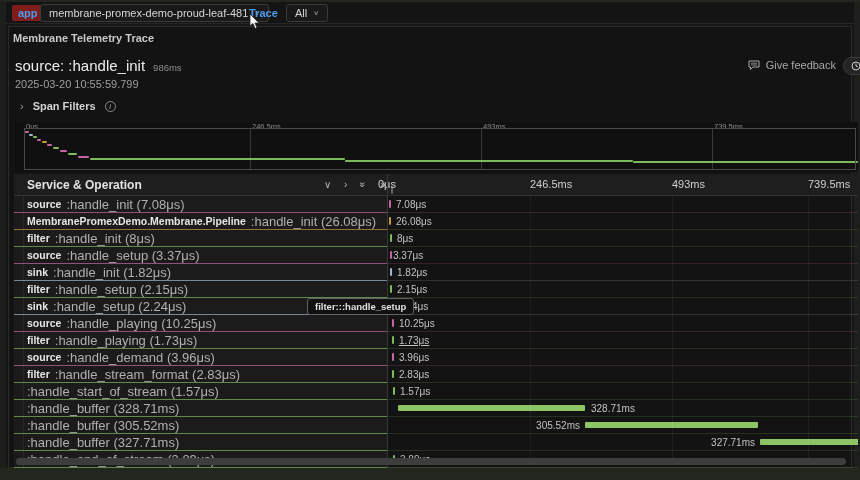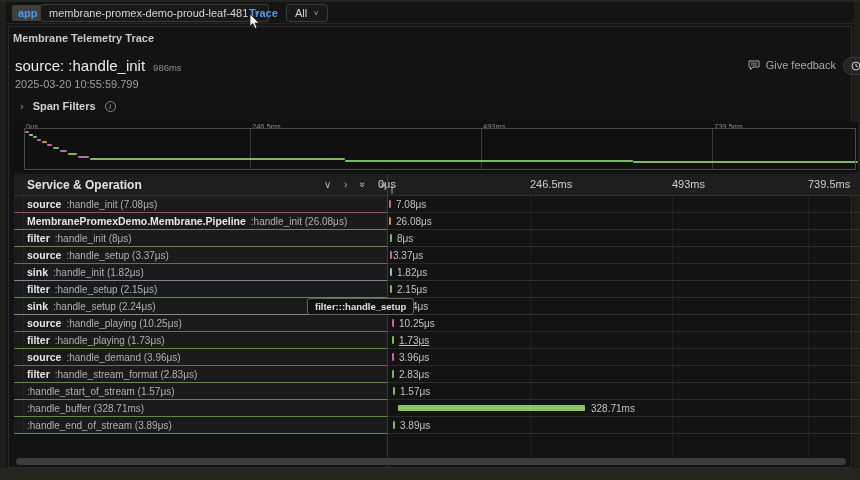--- a/index.html
+++ b/index.html
@@ -8,21 +8,21 @@
 
   
   .frame-band { position:absolute; background:#23261f; }
   .frame-top { left:0; top:0; width:860px; height:2px; }
   .frame-bottom { left:0; top:468px; width:860px; height:12px; }
   .frame-left { left:0; top:2px; width:6px; height:466px; background:#1d1f1a; }
   .frame-right { left:854px; top:2px; width:6px; height:466px; background:#1d1f1a; }
 
   
   .topbar { position:absolute; left:6px; top:2px; width:848px; height:22px; background:#141414; border-bottom:1px solid #262626; }
-  .app-badge { position:absolute; left:6px; top:3px; height:16px; line-height:16px; padding:0 6px; font-size:11px; font-weight:700; color:#4a9df0; background:#404040; border-radius:2px; }
+  .app-badge { position:absolute; left:6px; top:3px; height:16px; line-height:16px; padding:0 6px; font-size:11px; font-weight:700; color:#4a9df0; background:#7f1d1d; border-radius:2px; }
   .dd { position:absolute; top:2px; height:18px; display:flex; align-items:center; gap:6px; padding:0 8px; font-size:11px; color:#d6d6d6; background:#191919; border:1px solid #3a3a3a; border-radius:3px; cursor:pointer; }
   .dd-project { left:34px; }
   .dd-scope { left:280px; }
   .dd .caret { font-size:8px; color:#9a9a9a; transform:scaleY(.8); }
   .trace-link { position:absolute; left:243px; top:5px; font-size:11px; font-weight:600; color:#4a9df0; cursor:pointer; }
 
   .cursor { position:absolute; left:249px; top:14px; z-index:50; }
 
   
   .panel { position:absolute; left:8px; top:26px; width:844px; height:442px; background:#131313; border:1px solid #2b2b2b; }
@@ -61,21 +61,21 @@
   .th-grip { position:absolute; left:376px; top:11px; font-size:8px; color:#888888; cursor:col-resize; }
   .th-tick { position:absolute; top:4px; font-size:11px; color:#cfcfcf; }
   .tt-0 { left:364px; } .tt-1 { left:516px; } .tt-2 { left:658px; } .tt-3 { left:794px; }
 
   .tbody { position:absolute; left:0; top:22px; right:0; bottom:0; }
   .row { position:relative; height:17px; }
   .row-name { position:absolute; left:0; top:0; width:373px; height:17px; background:#1b1b1b; border-bottom:1px solid #444; display:flex; align-items:center; gap:5px; padding-left:13px; white-space:nowrap; overflow:hidden; cursor:pointer; }
   .row-name::before { content:""; position:absolute; left:9px; top:0; bottom:0; width:1px; background:rgba(255,255,255,0.05); }
   .svc { font-size:10.5px; font-weight:700; color:#e6e6e6; }
   .svc:empty { display:none; }
-  .op { font-size:10px; color:#b0b0b0; }
+  .op { font-size:13px; color:#b0b0b0; }
   .row-time { position:absolute; left:374px; top:0; right:0; height:17px; border-bottom:1px solid #222; }
   .tick { position:absolute; top:4px; width:2px; height:8px; border-radius:1px; }
   .bar { position:absolute; top:5px; height:6px; background:#8cc466; border-radius:1px; display:none; }
   .dur { position:absolute; top:0; line-height:17px; font-size:10px; color:#c2c2c2; white-space:nowrap; }
 
   .col-divider { position:absolute; left:373px; top:0; bottom:0; width:1px; background:#383838; cursor:col-resize; }
   .grid-v { position:absolute; top:22px; bottom:8px; width:1px; background:rgba(255,255,255,0.05); }
   .gv-1 { left:516px; } .gv-2 { left:658px; } .gv-3 { left:794px; }
 
   .tooltip { position:absolute; left:307px; top:298px; padding:2px 7px; background:#111111; border:1px solid #636363; border-radius:3px; font-size:9.5px; font-weight:600; color:#e0e0e0; white-space:nowrap; z-index:40; }
@@ -305,20 +305,38 @@
         <div class="row-name" style="border-bottom-color: rgba(124, 186, 93, 0.7);">
           <span class="op">:handle_buffer (328.71ms)</span>
         </div>
         <div class="row-time" style="border-bottom-color: rgba(124, 186, 93, 0.19);">
           <span class="bar" style="display: block; left: 10px; width: 187px; background: rgb(140, 196, 102);"></span>
           <span class="dur" style="left: 203px;">328.71ms</span>
         </div>
       </div>
     <div class="row">
         <div class="row-name" style="border-bottom-color: rgba(124, 186, 93, 0.7);">
+          <span class="op">:handle_buffer (305.52ms)</span>
+        </div>
+        <div class="row-time" style="border-bottom-color: rgba(124, 186, 93, 0.19);">
+          <span class="bar" style="display: block; left: 197px; width: 173px; background: rgb(140, 196, 102);"></span>
+          <span class="dur" style="right: 278px;">305.52ms</span>
+        </div>
+      </div>
+    <div class="row">
+        <div class="row-name" style="border-bottom-color: rgba(124, 186, 93, 0.7);">
+          <span class="op">:handle_buffer (327.71ms)</span>
+        </div>
+        <div class="row-time" style="border-bottom-color: rgba(124, 186, 93, 0.19);">
+          <span class="bar" style="display: block; left: 372px; width: 186px; background: rgb(140, 196, 102);"></span>
+          <span class="dur" style="right: 103px;">327.71ms</span>
+        </div>
+      </div>
+    <div class="row">
+        <div class="row-name" style="border-bottom-color: rgba(124, 186, 93, 0.7);">
           <span class="op">:handle_end_of_stream (3.89μs)</span>
         </div>
         <div class="row-time" style="border-bottom-color: rgba(124, 186, 93, 0.19);">
           <span class="tick" style="left: 5px; background: rgb(124, 186, 93);"></span>
           <span class="dur" style="left: 12px;">3.89μs</span>
         </div>
       </div>
   </div>
 
   <div class="grid-v gv-1"></div>

